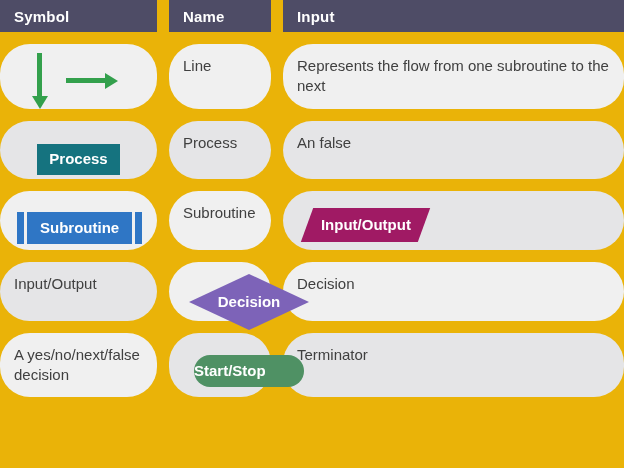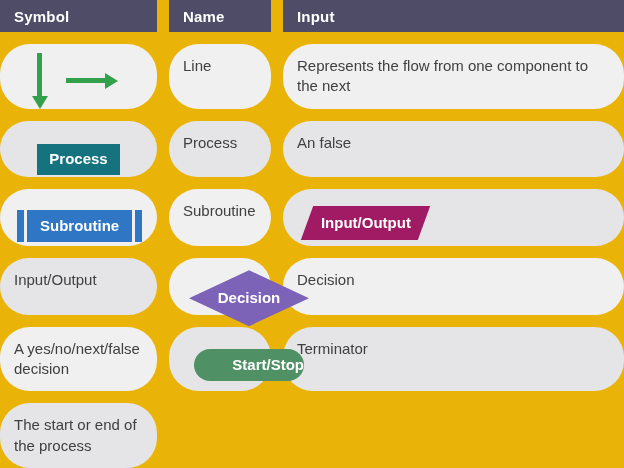--- a/index.html
+++ b/index.html
@@ -93,21 +93,21 @@
     position: absolute; left: 20px; top: 12px; width: 120px; height: 56px;
     background: #7d63b8;
     clip-path: polygon(50% 0, 100% 50%, 50% 100%, 0 50%);
     display: flex; align-items: center; justify-content: center;
   }
 
   
   .shape-terminator {
     position: absolute; left: 25px; top: 22px; width: 110px; height: 32px;
     background: #4f9164; border-radius: 16px;
-    display: flex; align-items: center; justify-content: flex-end;
+    display: flex; align-items: center; justify-content: flex-start;
   }
 </style>
 </head>
 <body>
 
 <div class="table">
 
   <div class="hcell">Symbol</div>
   <div class="hcell">Name</div>
   <div class="hcell">Input</div>
@@ -116,21 +116,21 @@
     <div class="arrow-down">
       <div class="stem"></div>
       <div class="head"></div>
     </div>
     <div class="arrow-right">
       <div class="stem"></div>
       <div class="head"></div>
     </div>
   </div>
   <div class="cell row-light">Line</div>
-  <div class="cell row-light">Represents the flow from one component to the next</div>
+  <div class="cell row-light">Represents the flow from one subroutine to the next</div>
 
   <div class="cell symcell row-dark">
     <div class="shape-process">
       <span class="shape-label">Process</span>
     </div>
   </div>
   <div class="cell row-dark">Process</div>
   <div class="cell row-dark">An false</div>
 
   <div class="cell symcell row-light">
@@ -158,15 +158,14 @@
   </div>
   <div class="cell row-light">Decision</div>
   <div class="cell row-light">A yes/no/next/false decision</div>
 
   <div class="cell symcell row-dark">
     <div class="shape-terminator">
       <span class="shape-label">Start/Stop</span>
     </div>
   </div>
   <div class="cell row-dark">Terminator</div>
-  <div class="cell row-dark">The start or end of the process</div>
 
 </div>
 
 </body></html>

